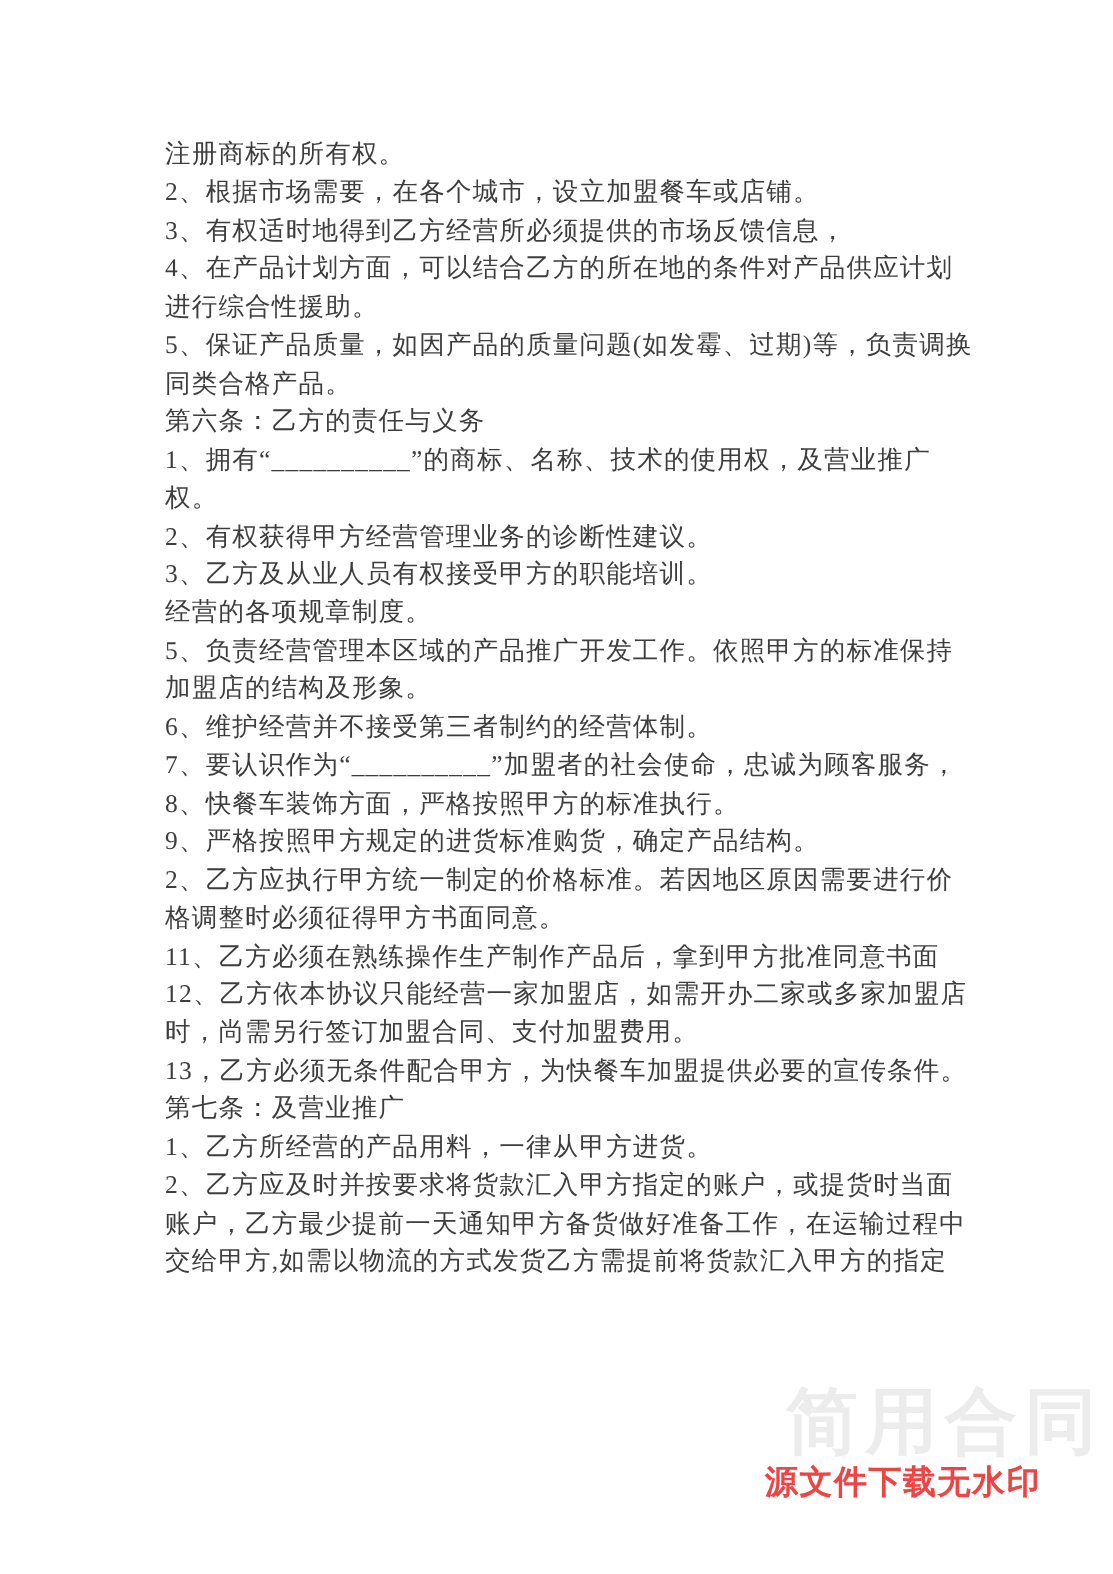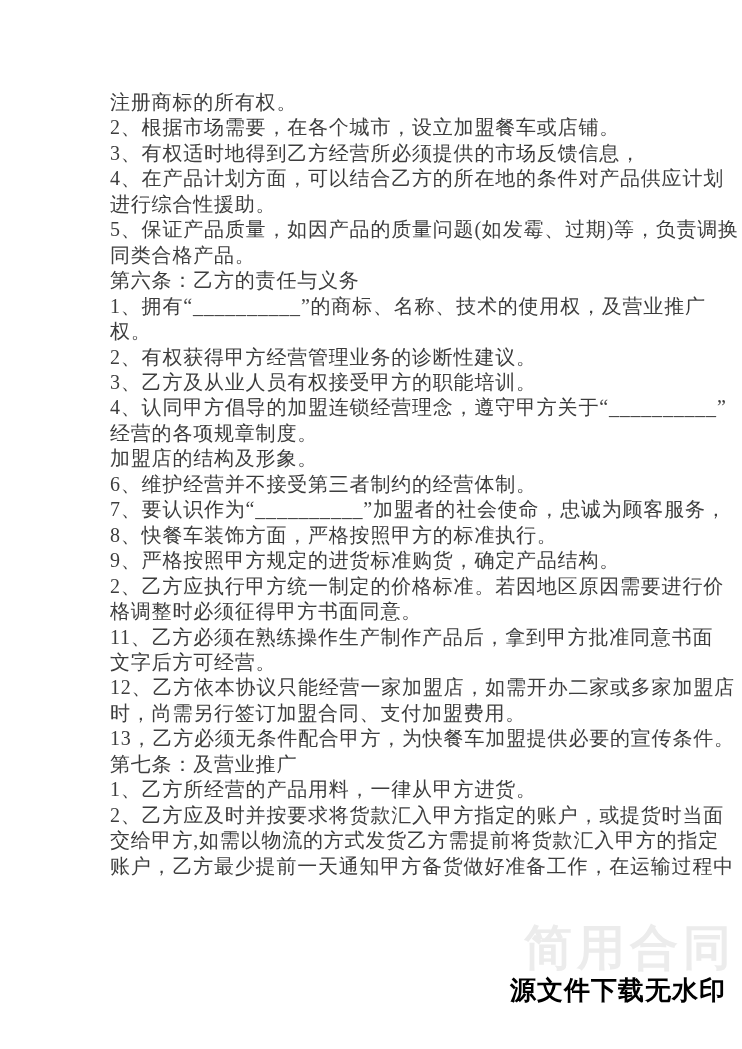--- a/index.html
+++ b/index.html
@@ -15,21 +15,21 @@
     overflow: hidden;
     font-family: "Liberation Serif", "DejaVu Serif", serif;
   }
   .text-block {
     position: absolute;
     left: 110px;
     top: 90px;
     width: 540px;
     z-index: 2;
     color: #3d3d3d;
-    font-size: 20px;
+    font-size: 17px;
     line-height: 25.45px;
     letter-spacing: 0.8px;
   }
   .line {
     white-space: nowrap;
   }
   .watermark {
     position: absolute;
     z-index: 1;
     left: 0;
@@ -47,24 +47,24 @@
     font-weight: bold;
     letter-spacing: 5px;
     color: #ececec;
     white-space: nowrap;
     margin-left: 12px;
   }
   .wm-tagline {
     position: absolute;
     left: 510px;
     top: 973px;
-    font-size: 26px;
+    font-size: 22px;
     font-weight: bold;
     letter-spacing: 1px;
-    color: #000000;
+    color: #ef4444;
     white-space: nowrap;
   }
 </style>
 </head>
 <body>
 
 <div class="page">
 
   <div class="watermark">
     <div class="wm-brand">简用合同</div>
@@ -77,34 +77,33 @@
       <div class="line">3、有权适时地得到乙方经营所必须提供的市场反馈信息，</div>
       <div class="line">4、在产品计划方面，可以结合乙方的所在地的条件对产品供应计划</div>
       <div class="line">进行综合性援助。</div>
       <div class="line">5、保证产品质量，如因产品的质量问题(如发霉、过期)等，负责调换</div>
       <div class="line">同类合格产品。</div>
       <div class="line">第六条：乙方的责任与义务</div>
       <div class="line">1、拥有“__________”的商标、名称、技术的使用权，及营业推广</div>
       <div class="line">权。</div>
       <div class="line">2、有权获得甲方经营管理业务的诊断性建议。</div>
       <div class="line">3、乙方及从业人员有权接受甲方的职能培训。</div>
-      <div class="line">4、认同甲方倡导的加盟连锁经营理念，遵守甲方关于“__________”</div>
       <div class="line">经营的各项规章制度。</div>
+      <div class="line">5、负责经营管理本区域的产品推广开发工作。依照甲方的标准保持</div>
       <div class="line">加盟店的结构及形象。</div>
       <div class="line">6、维护经营并不接受第三者制约的经营体制。</div>
       <div class="line">7、要认识作为“__________”加盟者的社会使命，忠诚为顾客服务，</div>
       <div class="line">8、快餐车装饰方面，严格按照甲方的标准执行。</div>
       <div class="line">9、严格按照甲方规定的进货标准购货，确定产品结构。</div>
       <div class="line">2、乙方应执行甲方统一制定的价格标准。若因地区原因需要进行价</div>
       <div class="line">格调整时必须征得甲方书面同意。</div>
       <div class="line">11、乙方必须在熟练操作生产制作产品后，拿到甲方批准同意书面</div>
-      <div class="line">文字后方可经营。</div>
       <div class="line">12、乙方依本协议只能经营一家加盟店，如需开办二家或多家加盟店</div>
       <div class="line">时，尚需另行签订加盟合同、支付加盟费用。</div>
       <div class="line">13，乙方必须无条件配合甲方，为快餐车加盟提供必要的宣传条件。</div>
       <div class="line">第七条：及营业推广</div>
       <div class="line">1、乙方所经营的产品用料，一律从甲方进货。</div>
       <div class="line">2、乙方应及时并按要求将货款汇入甲方指定的账户，或提货时当面</div>
+      <div class="line">账户，乙方最少提前一天通知甲方备货做好准备工作，在运输过程中</div>
       <div class="line">交给甲方,如需以物流的方式发货乙方需提前将货款汇入甲方的指定</div>
-      <div class="line">账户，乙方最少提前一天通知甲方备货做好准备工作，在运输过程中</div>
     </div>
 
 </div>
 
 </body></html>

